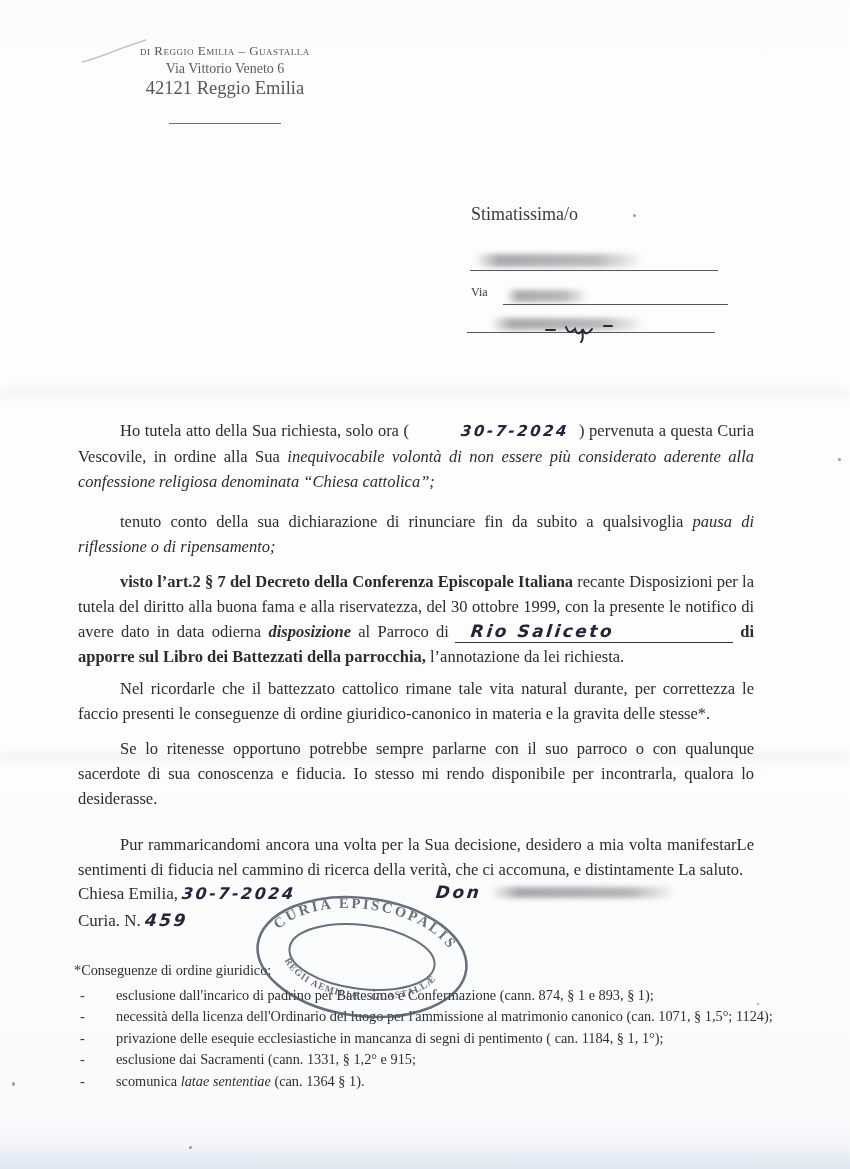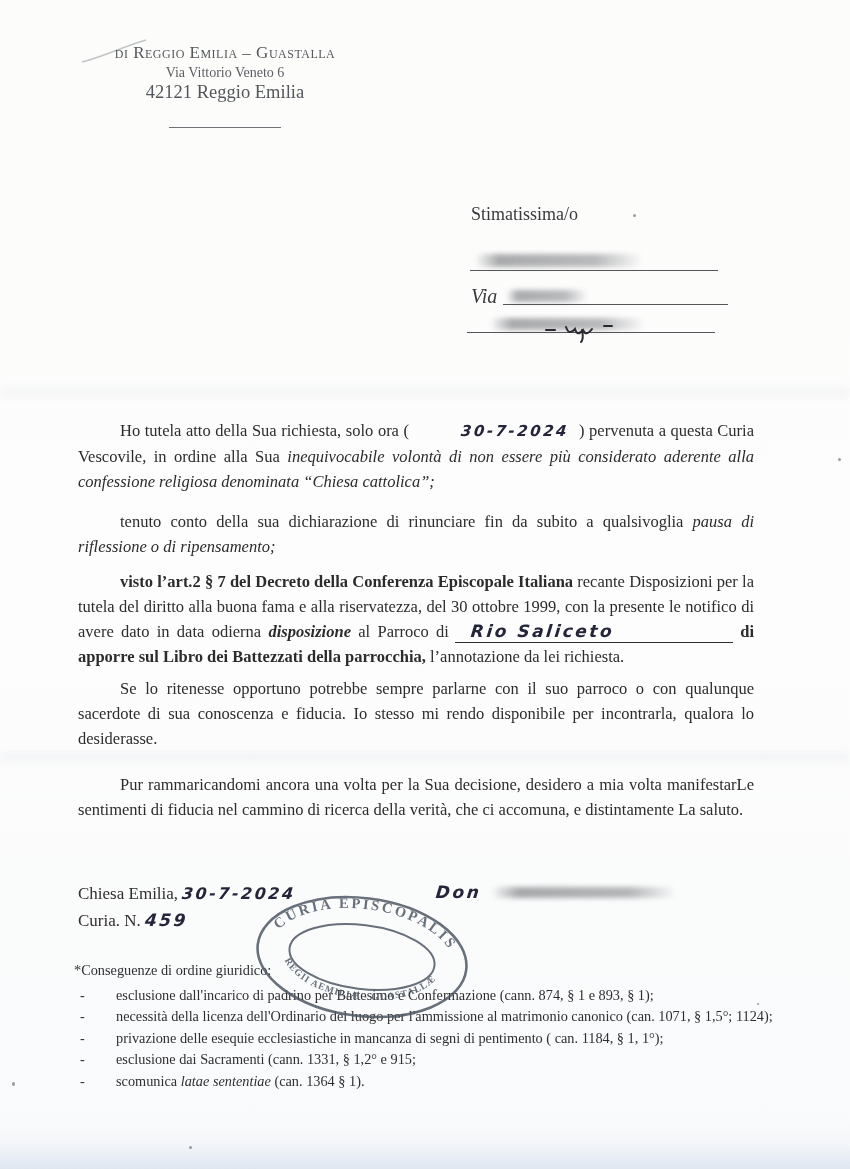--- a/index.html
+++ b/index.html
@@ -5,31 +5,31 @@
   html,body { margin:0; padding:0; background:#e8e8e8; }
   .page {
     position:relative; width:850px; height:1169px; margin:0 auto;
     background: linear-gradient(180deg,#fcfcfb 0%,#fdfdfd 55%,#f9fafb 96%,#edf1f7 100%);
     font-family:"Liberation Serif", serif; color:#2d2d2f; overflow:hidden;
   }
   
   .letterhead { position:absolute; top:42px; left:68px; width:314px; text-align:center; }
   .lh-org { font-size:27px; font-weight:700; letter-spacing:1.5px; color:#84898e;
             text-shadow:0.6px 0.6px 0 #c2c6ca; }
-  .lh-diocese { font-size:17px; font-variant:small-caps; color:#54575b; margin-top:1px; letter-spacing:0.5px; }
+  .lh-diocese { font-size:13px; font-variant:small-caps; color:#54575b; margin-top:1px; letter-spacing:0.5px; }
   .lh-address { font-size:14px; color:#5a5d61; margin-top:2px; }
   .lh-city { font-size:18.5px; color:#53565a; margin-top:1px; }
   .lh-rule { width:112px; border:none; border-top:1.6px solid #6d7074; margin:24px auto 0; }
   
   .salutation { position:absolute; left:471px; top:204px; font-size:18px; color:#3a3a3d; }
   .addr-line { position:absolute; border-bottom:1.3px solid #55565a; height:0; }
   .blur-band { position:absolute; filter:blur(2.5px); border-radius:40px;
     background:linear-gradient(90deg, rgba(118,120,124,0) 0%, rgba(118,120,124,.62) 14%,
                rgba(118,120,124,.5) 72%, rgba(118,120,124,0) 100%); }
-  .via-label { position:absolute; left:471px; top:285px; font-size:20px; color:#3a3a3d;font-style:italic; }
+  .via-label { position:absolute; left:471px; top:285px; font-size:12px; color:#3a3a3d; }
   
   .body-text { position:absolute; left:78px; top:418px; width:676px; font-size:16.5px;
                line-height:25px; text-align:justify; color:#2c2c2e; }
   .body-text p { margin:0; text-indent:42px; }
   .p1 { margin-bottom:15px !important; }
   .p2 { margin-bottom:10px !important; }
   .p3 { margin-bottom:7px !important; }
   .p4 { margin-bottom:10px !important; }
   .p5 { margin-bottom:21px !important; }
   .it { font-style:italic; }
@@ -107,20 +107,21 @@
     <path d="M40 16 q2 9 -1 12" stroke="#2a2a30" stroke-width="2" fill="none" stroke-linecap="round"></path>
   </svg>
 
   <div class="body-text">
     <p class="p1"><span>Ho tutela atto della Sua richiesta, solo ora (</span><span class="hand paren-date">30-7-2024</span><span>) pervenuta a questa Curia Vescovile, in ordine alla Sua </span><span class="it">inequivocabile volontà di non essere più considerato aderente alla confessione religiosa denominata “Chiesa cattolica”;</span></p>
 
     <p class="p2"><span>tenuto conto della sua dichiarazione di rinunciare fin da subito a qualsivoglia </span><span class="it">pausa di riflessione o di ripensamento;</span></p>
 
     <p class="p3"><span class="bd">visto l’art.2 § 7 del Decreto della Conferenza Episcopale Italiana</span><span> recante Disposizioni per la tutela del diritto alla buona fama e alla riservatezza, del 30 ottobre 1999, con la presente le notifico di avere dato in data odierna </span><span class="bdit">disposizione</span><span> al Parroco di</span><span class="parish-line"><span class="hand">Rio Saliceto</span></span> <span class="bd">di apporre sul Libro dei Battezzati della parrocchia,</span><span> l’annotazione da lei richiesta.</span></p>
 
+    <p class="p4">Nel ricordarle che il battezzato cattolico rimane tale vita natural durante, per correttezza le faccio presenti le conseguenze di ordine giuridico-canonico in materia e la gravita delle stesse*.</p>
     <p class="p5">Se lo ritenesse opportuno potrebbe sempre parlarne con il suo parroco o con qualunque sacerdote di sua conoscenza e fiducia. Io stesso mi rendo disponibile per incontrarla, qualora lo desiderasse.</p>
     <p class="p6">Pur rammaricandomi ancora una volta per la Sua decisione, desidero a mia volta manifestarLe sentimenti di fiducia nel cammino di ricerca della verità, che ci accomuna, e distintamente La saluto.</p>
   </div>
 
   <div class="sig-left">
     <div><span>Chiesa Emilia,</span> <span class="hand" style="font-size:16px;">30-7-2024</span></div>
     <div><span>Curia. N.</span> <span class="hand" style="font-size:17px;">459</span></div>
   </div>
 
   <div class="sig-right">

